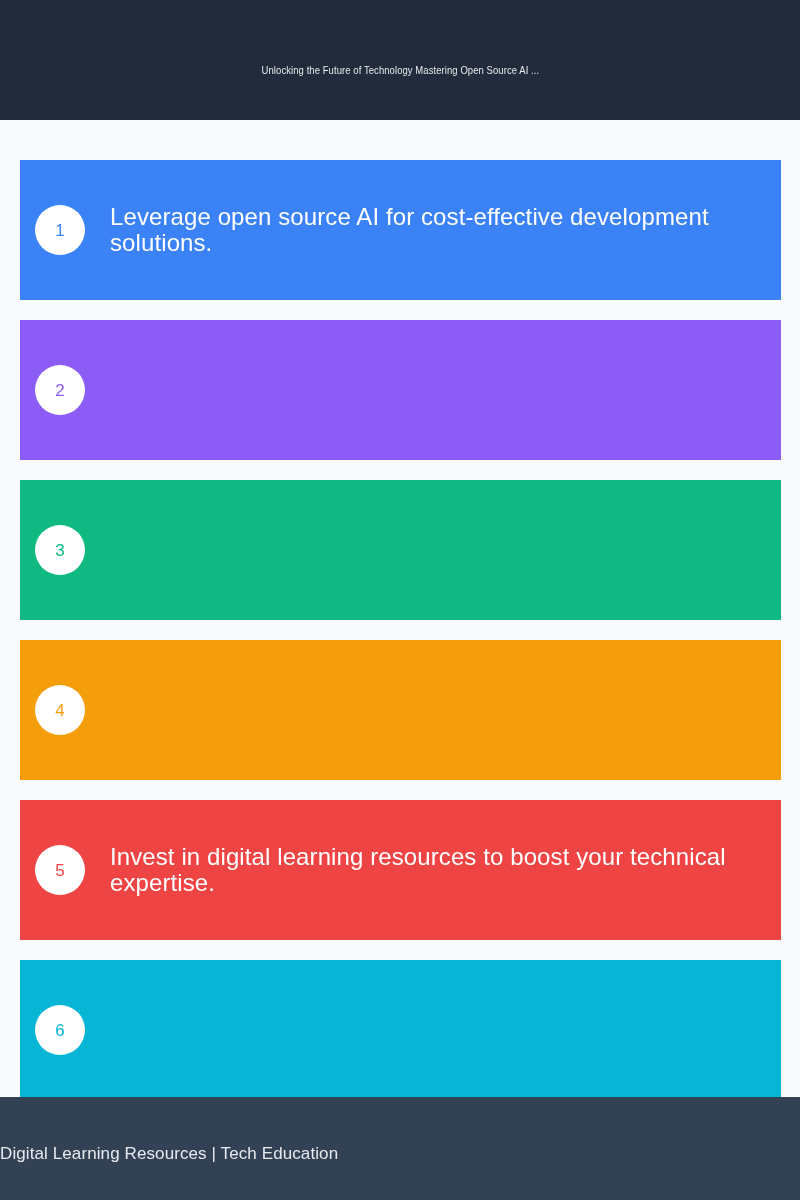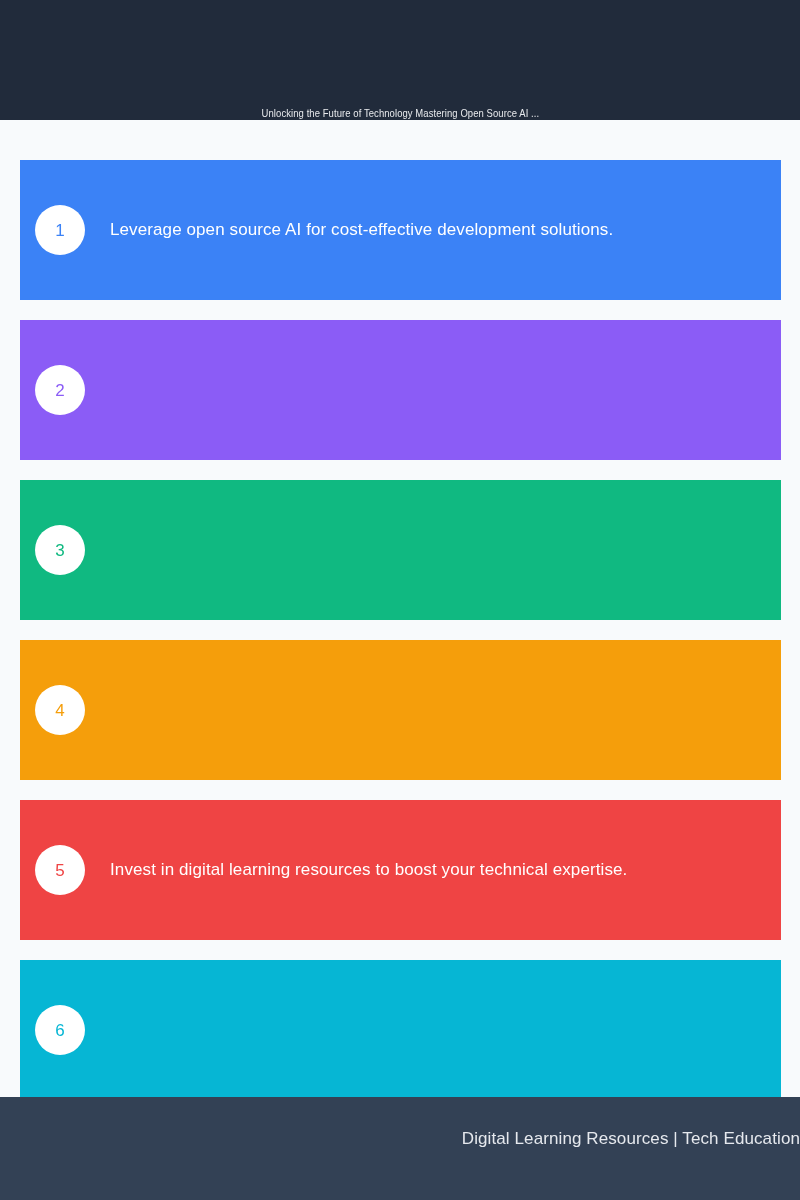--- a/index.html
+++ b/index.html
@@ -20,21 +20,21 @@
   
   .header {
     position: absolute;
     top: 0; left: 0;
     width: 800px;
     height: 120px;
     background: #1f2937;
     background-color: #212b3b;
     display: flex;
     justify-content: center;
-    align-items: flex-end;
+    align-items: center;
     padding-top: 19px;
   }
 
   .header-title {
     color: #e8eaed;
     font-size: 11px;
     line-height: 14px;
     letter-spacing: 0.1px;
     font-family: "Liberation Sans", sans-serif;
     transform: scaleX(0.86);
@@ -80,39 +80,39 @@
     justify-content: center;
     font-size: 17px;
     line-height: 1;
     font-family: "Liberation Sans", sans-serif;
     font-weight: 400;
   }
 
   .tip-text {
     margin-left: 25px;
     color: #ffffff;
-    font-size: 17px;
+    font-size: 24px;
     line-height: 26px;
     font-family: "Liberation Sans", sans-serif;
     font-weight: 400;
     letter-spacing: 0.1px;
   }
 
   
   .footer {
     position: absolute;
     left: 0;
     top: 1097px;
     width: 800px;
     height: 103px;
     background: #334155;
     display: flex;
-    justify-content: flex-end;
+    justify-content: flex-start;
     align-items: flex-start;
-    padding-top: 31px;
+    padding-top: 46px;
   }
 
   .footer-text {
     color: #e6e9ee;
     font-size: 17px;
     line-height: 22px;
     font-family: "Liberation Sans", sans-serif;
     letter-spacing: 0.1px;
   }
 </style>

